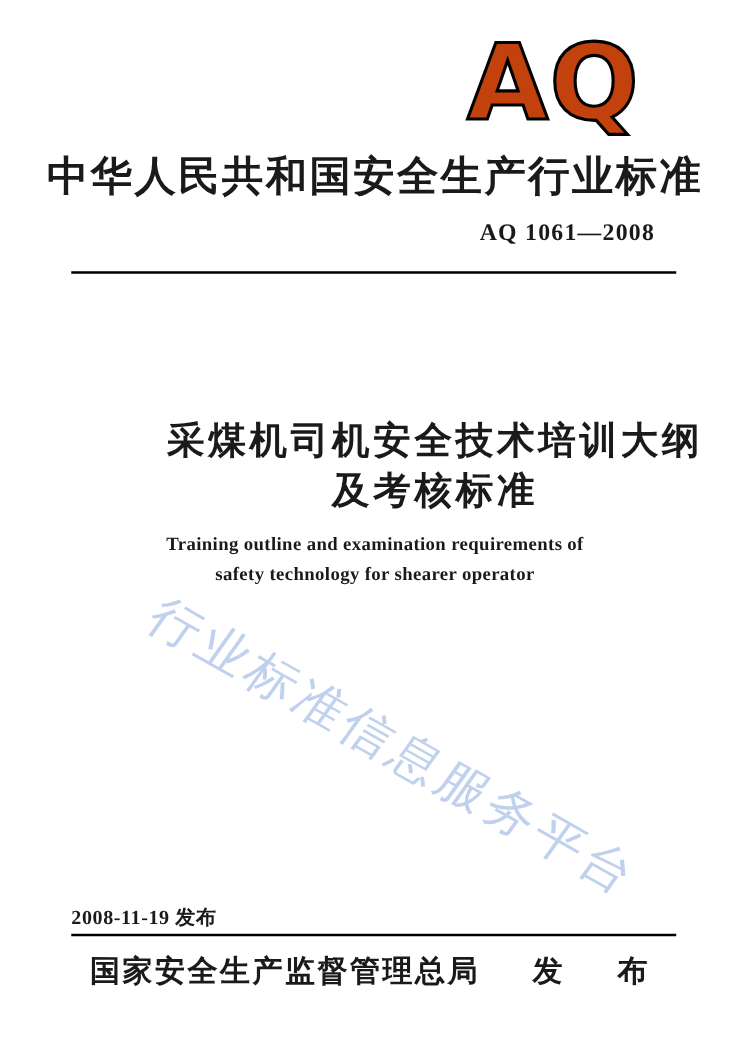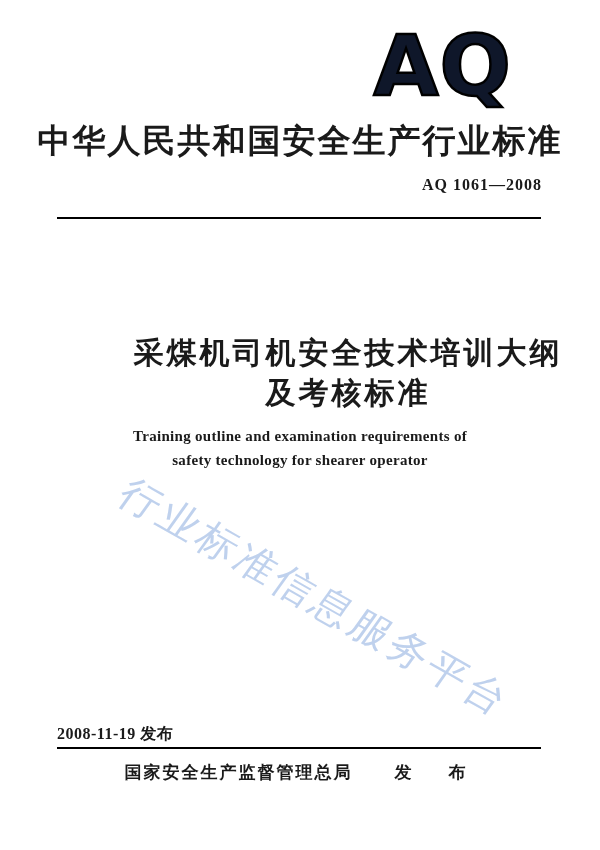--- a/index.html
+++ b/index.html
@@ -27,42 +27,42 @@
   
   .aq-logo {
     position: absolute;
     top: 24px;
     right: 88px;
     font-family: "DejaVu Sans", "Liberation Sans", sans-serif;
     font-weight: bold;
     font-size: 84px;
     line-height: 1;
     letter-spacing: 1px;
-    color: #0f172a;
+    color: #c2410c;
     -webkit-text-stroke: 2.5px #000;
   }
 
   
   .standard-type {
     position: absolute;
     top: 119px;
     left: 0;
     width: 100%;
     text-align: center;
     font-size: 33px;
     letter-spacing: 2px;
     font-weight: 700;
     white-space: nowrap;
   }
 
   .standard-number {
     position: absolute;
     top: 176px;
-    right: 58px;
-    font-size: 16px;
+    right: 76px;
+    font-size: 19px;
     font-weight: bold;
     letter-spacing: 1px;
   }
 
   .rule-top {
     position: absolute;
     top: 217px;
     left: 57px;
     width: 484px;
     height: 2px;
@@ -130,21 +130,21 @@
     height: 2px;
     background: #000;
   }
 
   .publisher-row {
     position: absolute;
     top: 761px;
     left: 0;
     width: 100%;
     text-align: center;
-    font-size: 17px;
+    font-size: 24px;
     font-weight: bold;
     letter-spacing: 2px;
   }
   .publisher-row .publish-label {
     display: inline-block;
     margin-left: 42px;
     letter-spacing: 10px;
   }
 </style>
 </head>

